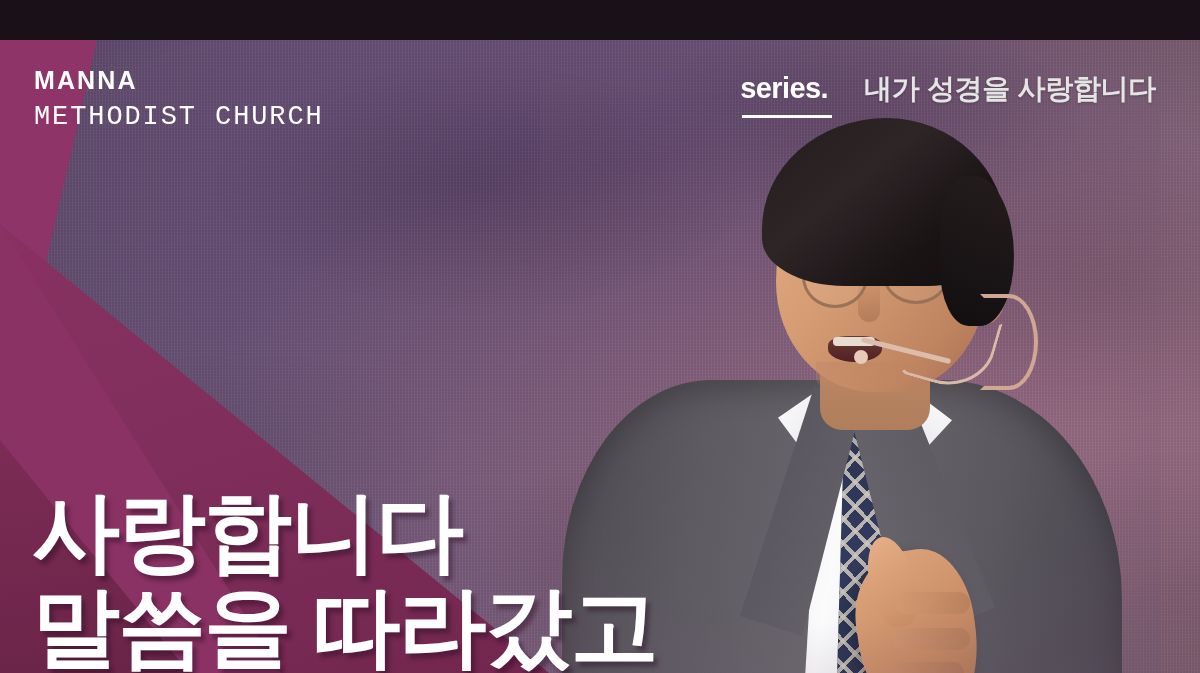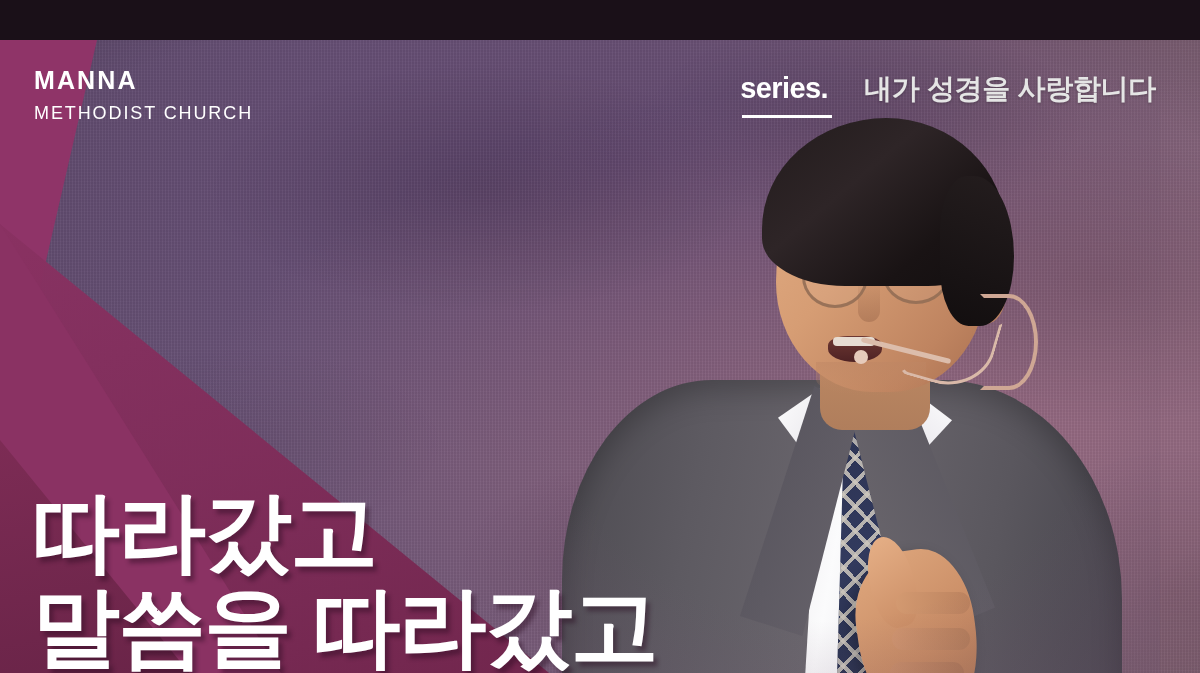--- a/index.html
+++ b/index.html
@@ -184,21 +184,21 @@
     clip-path:polygon(0 184px, 598px 673px, 0 673px);
     opacity:.97;}
   .panel-deep{position:absolute;left:0;top:400px;width:620px;height:273px;
     background:linear-gradient(170deg,#7b2b53,#5d1f3f);
     clip-path:polygon(0 0, 222px 273px, 0 273px);
     opacity:.9;}
 
   
   .logo{position:absolute;left:34px;top:28px;color:#fff;line-height:1;}
   .logo-1{font-size:25px;font-weight:700;letter-spacing:2.1px;}
-  .logo-2{font-size:18px;font-weight:400;letter-spacing:1.9px;margin-top:11px;}
+  .logo-2{font-size:27px;font-weight:400;letter-spacing:1.9px;margin-top:11px;font-family:Liberation Mono, monospace;}
 
   
   .series{position:absolute;right:44px;top:30px;display:flex;align-items:baseline;gap:36px;}
   .series-word{position:relative;color:#fff;font-size:29px;font-weight:700;letter-spacing:-.6px;}
   .series-word::after{content:"";position:absolute;left:2px;right:-4px;bottom:-13px;
     height:3px;background:#fff;}
   .series-name{color:#e5e5e5;font-size:28px;font-weight:700;letter-spacing:-.3px;
     text-shadow:0 1px 3px rgba(0,0,0,.25);}
 
   
@@ -275,17 +275,17 @@
     <div class="logo-1">MANNA</div>
     <div class="logo-2">METHODIST CHURCH</div>
   </div>
 
   <div class="series">
     <div class="series-word">series.</div>
     <div class="series-name">내가 성경을 사랑합니다</div>
   </div>
 
   <div class="sermon">
-    <div class="title-line">따라갔고</div>
+    <div class="title-line">사랑합니다</div>
     <div class="title-line">말씀을 따라갔고</div>
   </div>
 
 </div>
 
 </body></html>

